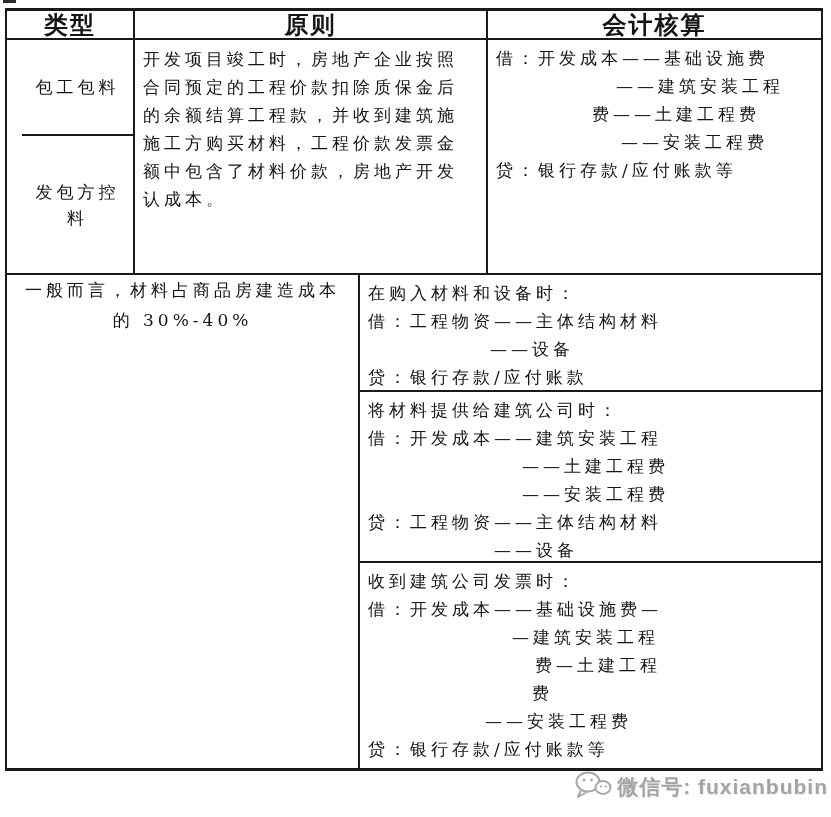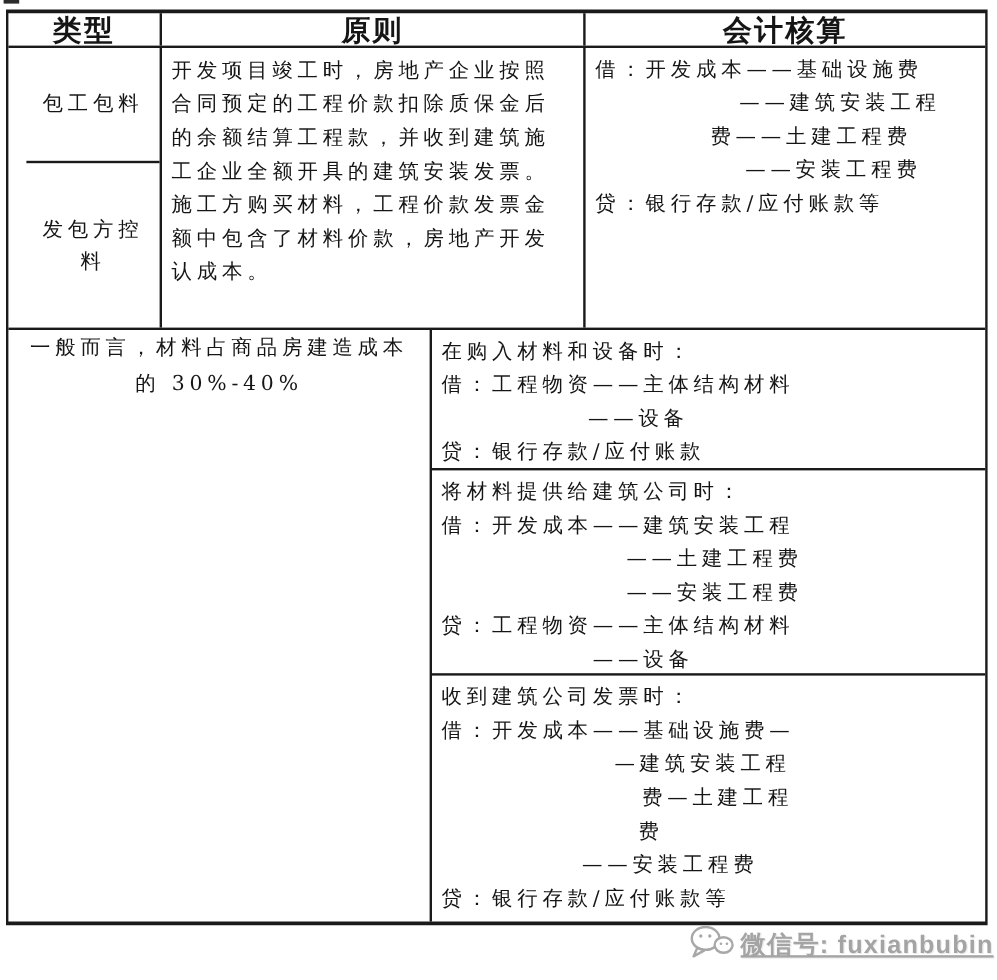--- a/index.html
+++ b/index.html
@@ -49,21 +49,21 @@
   .subcol { display: flex; flex-direction: column; }
   .sub { overflow: hidden; }
   .s1 { height: 117px; border-bottom: 2px solid #1a1a1a; }
   .s2 { height: 171px; border-bottom: 2px solid #1a1a1a; }
   .s3 { flex: 1; }
 
   .wm { position: absolute; top: 771px; right: 3px; height: 32px;
         display: flex; align-items: center; gap: 5px; }
   .wm-text { font-family: "Liberation Sans", "DejaVu Sans", sans-serif;
              font-weight: bold; font-size: 21px; color: #a4a4a4;
-             letter-spacing: 1px; text-shadow: 1px 1px 0 #ececec; text-decoration: underline; }
+             letter-spacing: 1px; text-shadow: 1px 1px 0 #ececec; }
 </style>
 </head>
 <body>
 
 <div class="page">
 
   <div class="artifact"></div>
 
   <div class="tbl">
 
@@ -79,21 +79,20 @@
           <div class="tlabel">包工包料</div>
         </div>
         <div class="tcell">
           <div class="tlabel">发包方控料</div>
         </div>
       </div>
       <div class="c2 para">
         <div class="ln">开发项目竣工时，房地产企业按照</div>
         <div class="ln">合同预定的工程价款扣除质保金后</div>
         <div class="ln">的余额结算工程款，并收到建筑施</div>
-        <div class="ln">工企业全额开具的建筑安装发票。</div>
         <div class="ln">施工方购买材料，工程价款发票金</div>
         <div class="ln">额中包含了材料价款，房地产开发</div>
         <div class="ln">认成本。</div>
       </div>
       <div class="c3 acct">
         <div class="ln">借：开发成本——基础设施费</div>
         <div class="ln" style="margin-left:120px">——建筑安装工程</div>
         <div class="ln" style="margin-left:96px">费——土建工程费</div>
         <div class="ln" style="margin-left:125px">——安装工程费</div>
         <div class="ln">贷：银行存款/应付账款等</div>

